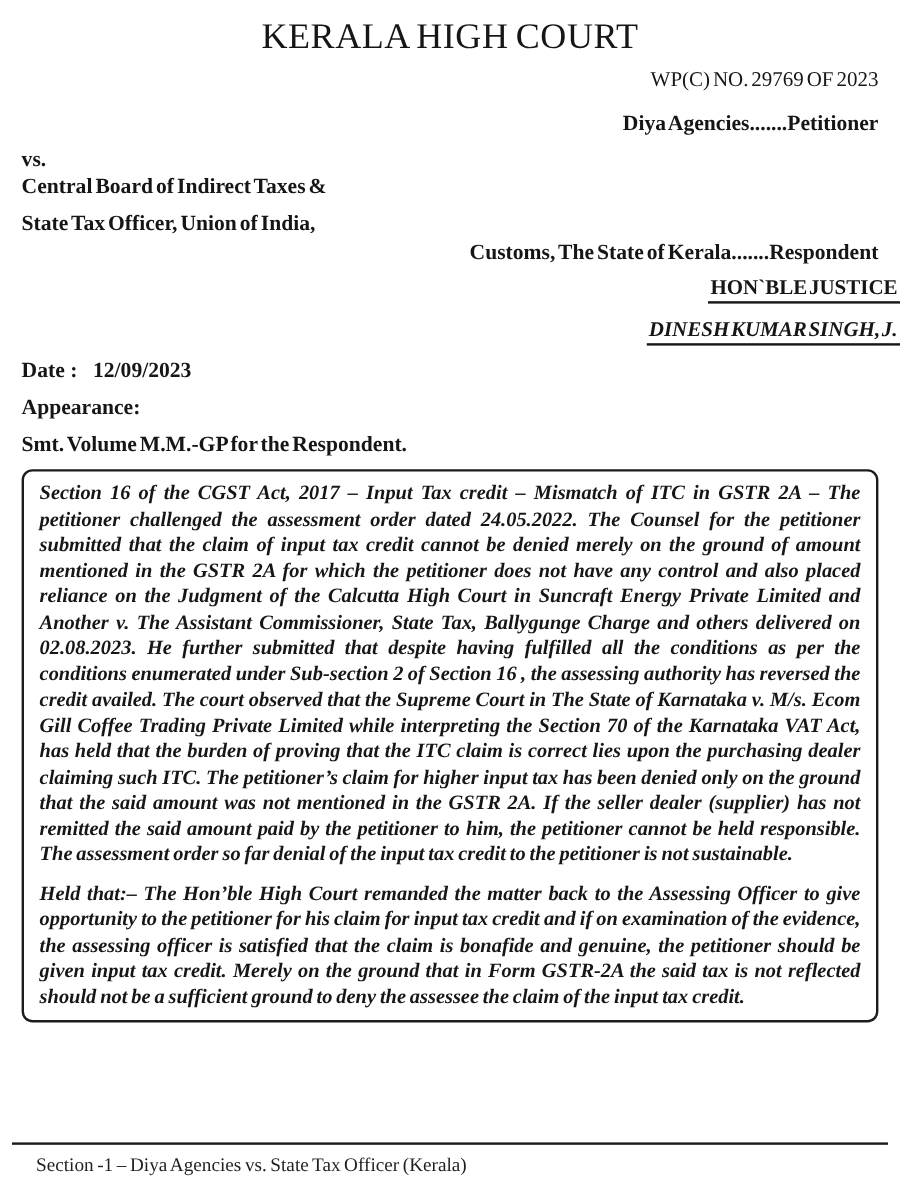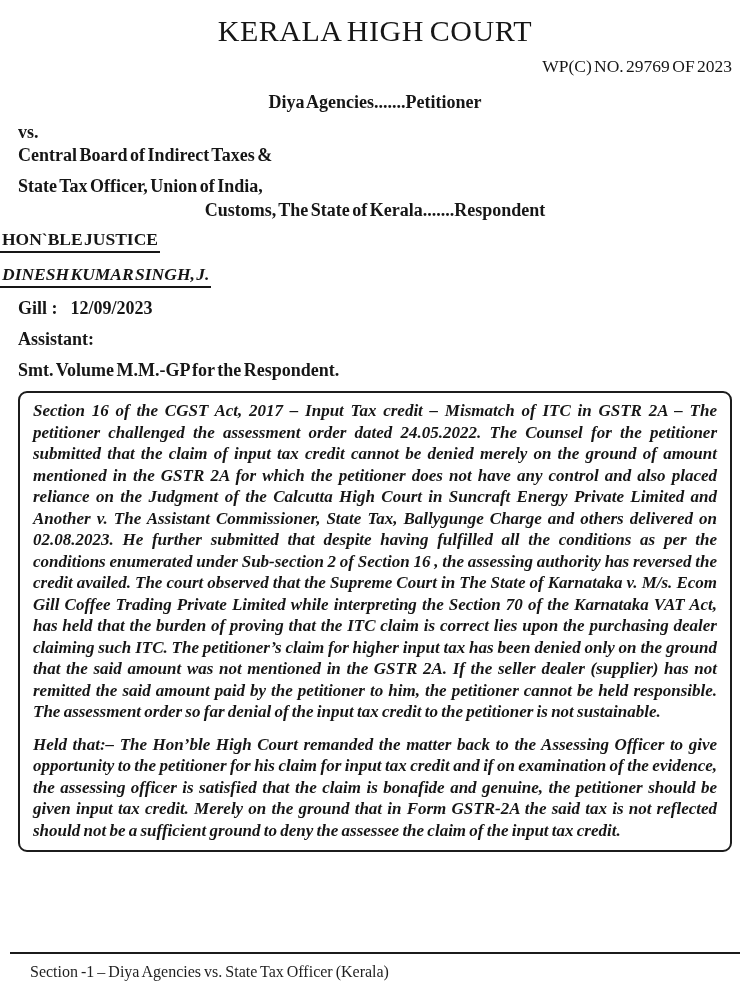--- a/index.html
+++ b/index.html
@@ -42,21 +42,21 @@
     margin: 9px 18px 0 0;
     text-align: right;
     font-size: 17.5px;
     line-height: 20px;
     word-spacing: -2px;
   }
 
   
   .party-row {
     display: flex;
-    justify-content: center;
+    justify-content: flex-end;
     margin: 0 18px;
     font-weight: bold;
     font-size: 18px;
     line-height: 22px;
     word-spacing: -2px;
   }
   .row-petitioner { margin-top: 15px; }
   .vs-line {
     margin: 9px 18px 0 18px;
     font-weight: bold;
@@ -68,21 +68,21 @@
     font-weight: bold;
     font-size: 18px;
     line-height: 24px;
     word-spacing: -2px;
   }
   .resp-first { margin-top: 7px; }
   .row-respondent { line-height: 24px; }
 
   
   .bench-line {
-    text-align: left;
+    text-align: right;
     font-weight: bold;
     font-size: 17.5px;
     line-height: 22px;
     word-spacing: -3px;
   }
   .bench-1 { margin-top: 6px; }
   .bench-2 { margin-top: 10px; font-style: italic; }
   .bench-line > span {
     display: inline-block;
     border-bottom: 2px solid #161616;
@@ -174,24 +174,24 @@
   </div>
 
   <div class="bench-line bench-1">
     <span>HON`BLE JUSTICE</span>
   </div>
   <div class="bench-line bench-2">
     <span>DINESH KUMAR SINGH, J.</span>
   </div>
 
   <div class="date-row">
-    <span>Gill :</span><span class="date-value">12/09/2023</span>
-  </div>
-
-  <div class="appearance-heading">Assistant:</div>
+    <span>Date :</span><span class="date-value">12/09/2023</span>
+  </div>
+
+  <div class="appearance-heading">Appearance:</div>
 
   <p class="counsel">Smt. Volume M.M.-GP for the Respondent.</p>
 
   <div class="headnote-box">
     <p>Section 16 of the CGST Act, 2017 – Input Tax credit – Mismatch of ITC in GSTR 2A – The petitioner challenged the assessment order dated 24.05.2022. The Counsel for the petitioner submitted that the claim of input tax credit cannot be denied merely on the ground of amount mentioned in the GSTR 2A for which the petitioner does not have any control and also placed reliance on the Judgment of the Calcutta High Court in Suncraft Energy Private Limited and Another v. The Assistant Commissioner, State Tax, Ballygunge Charge and others delivered on 02.08.2023. He further submitted that despite having fulfilled all the conditions as per the conditions enumerated under Sub-section 2 of Section 16 , the assessing authority has reversed the credit availed. The court observed that the Supreme Court in The State of Karnataka v. M/s. Ecom Gill Coffee Trading Private Limited  while interpreting the Section 70 of the Karnataka VAT Act, has held that the burden of proving that the ITC claim is correct lies upon the purchasing dealer claiming such ITC. The petitioner’s claim for higher input tax has been denied only on the ground that the said amount was not mentioned in the GSTR 2A. If the seller dealer (supplier) has not remitted the said amount paid by the petitioner to him, the petitioner cannot be held responsible. The assessment order so far denial of the input tax credit to the petitioner is not sustainable.</p>
     <p>Held that:– The Hon’ble High Court remanded the matter back to the Assessing Officer to give opportunity to the petitioner for his claim for input tax credit and if on examination of the evidence, the assessing officer is satisfied that the claim is bonafide and genuine, the petitioner should be given input tax credit. Merely on the ground that in Form GSTR-2A the said tax is not reflected should not be a sufficient ground to deny the assessee the claim of the input tax credit.</p>
   </div>
 
   <div class="footer">
     <div class="footer-rule"></div>

